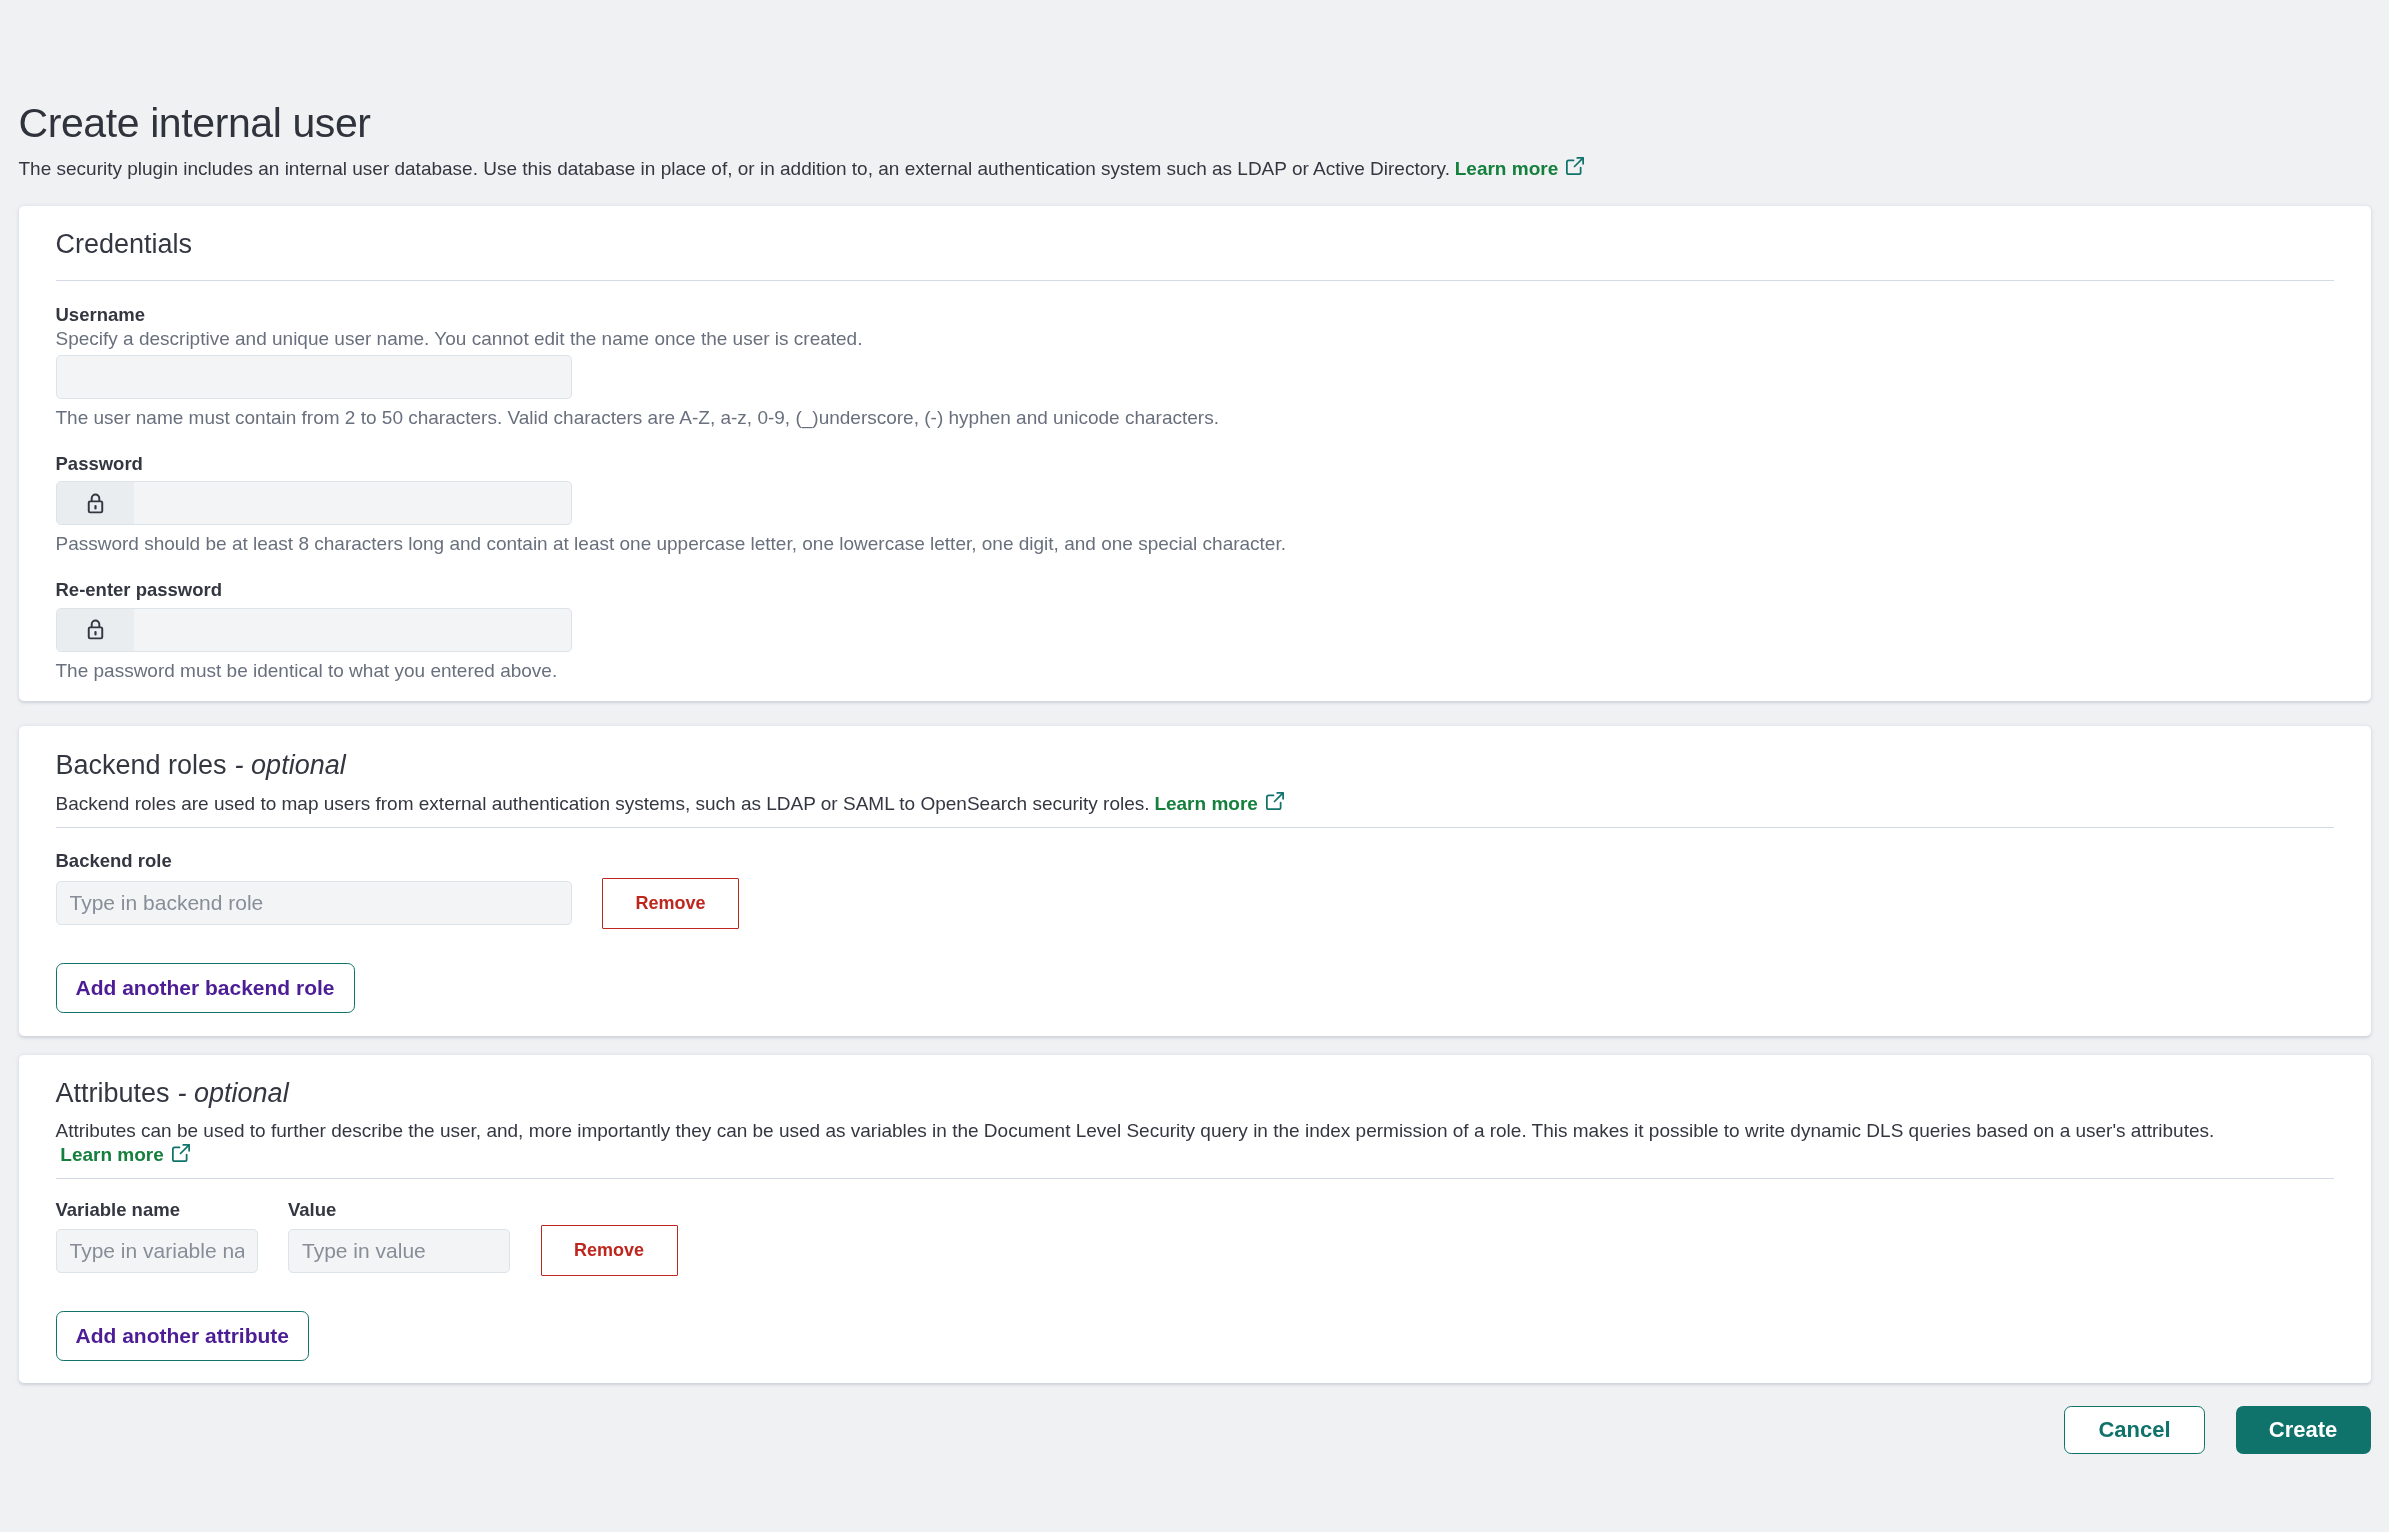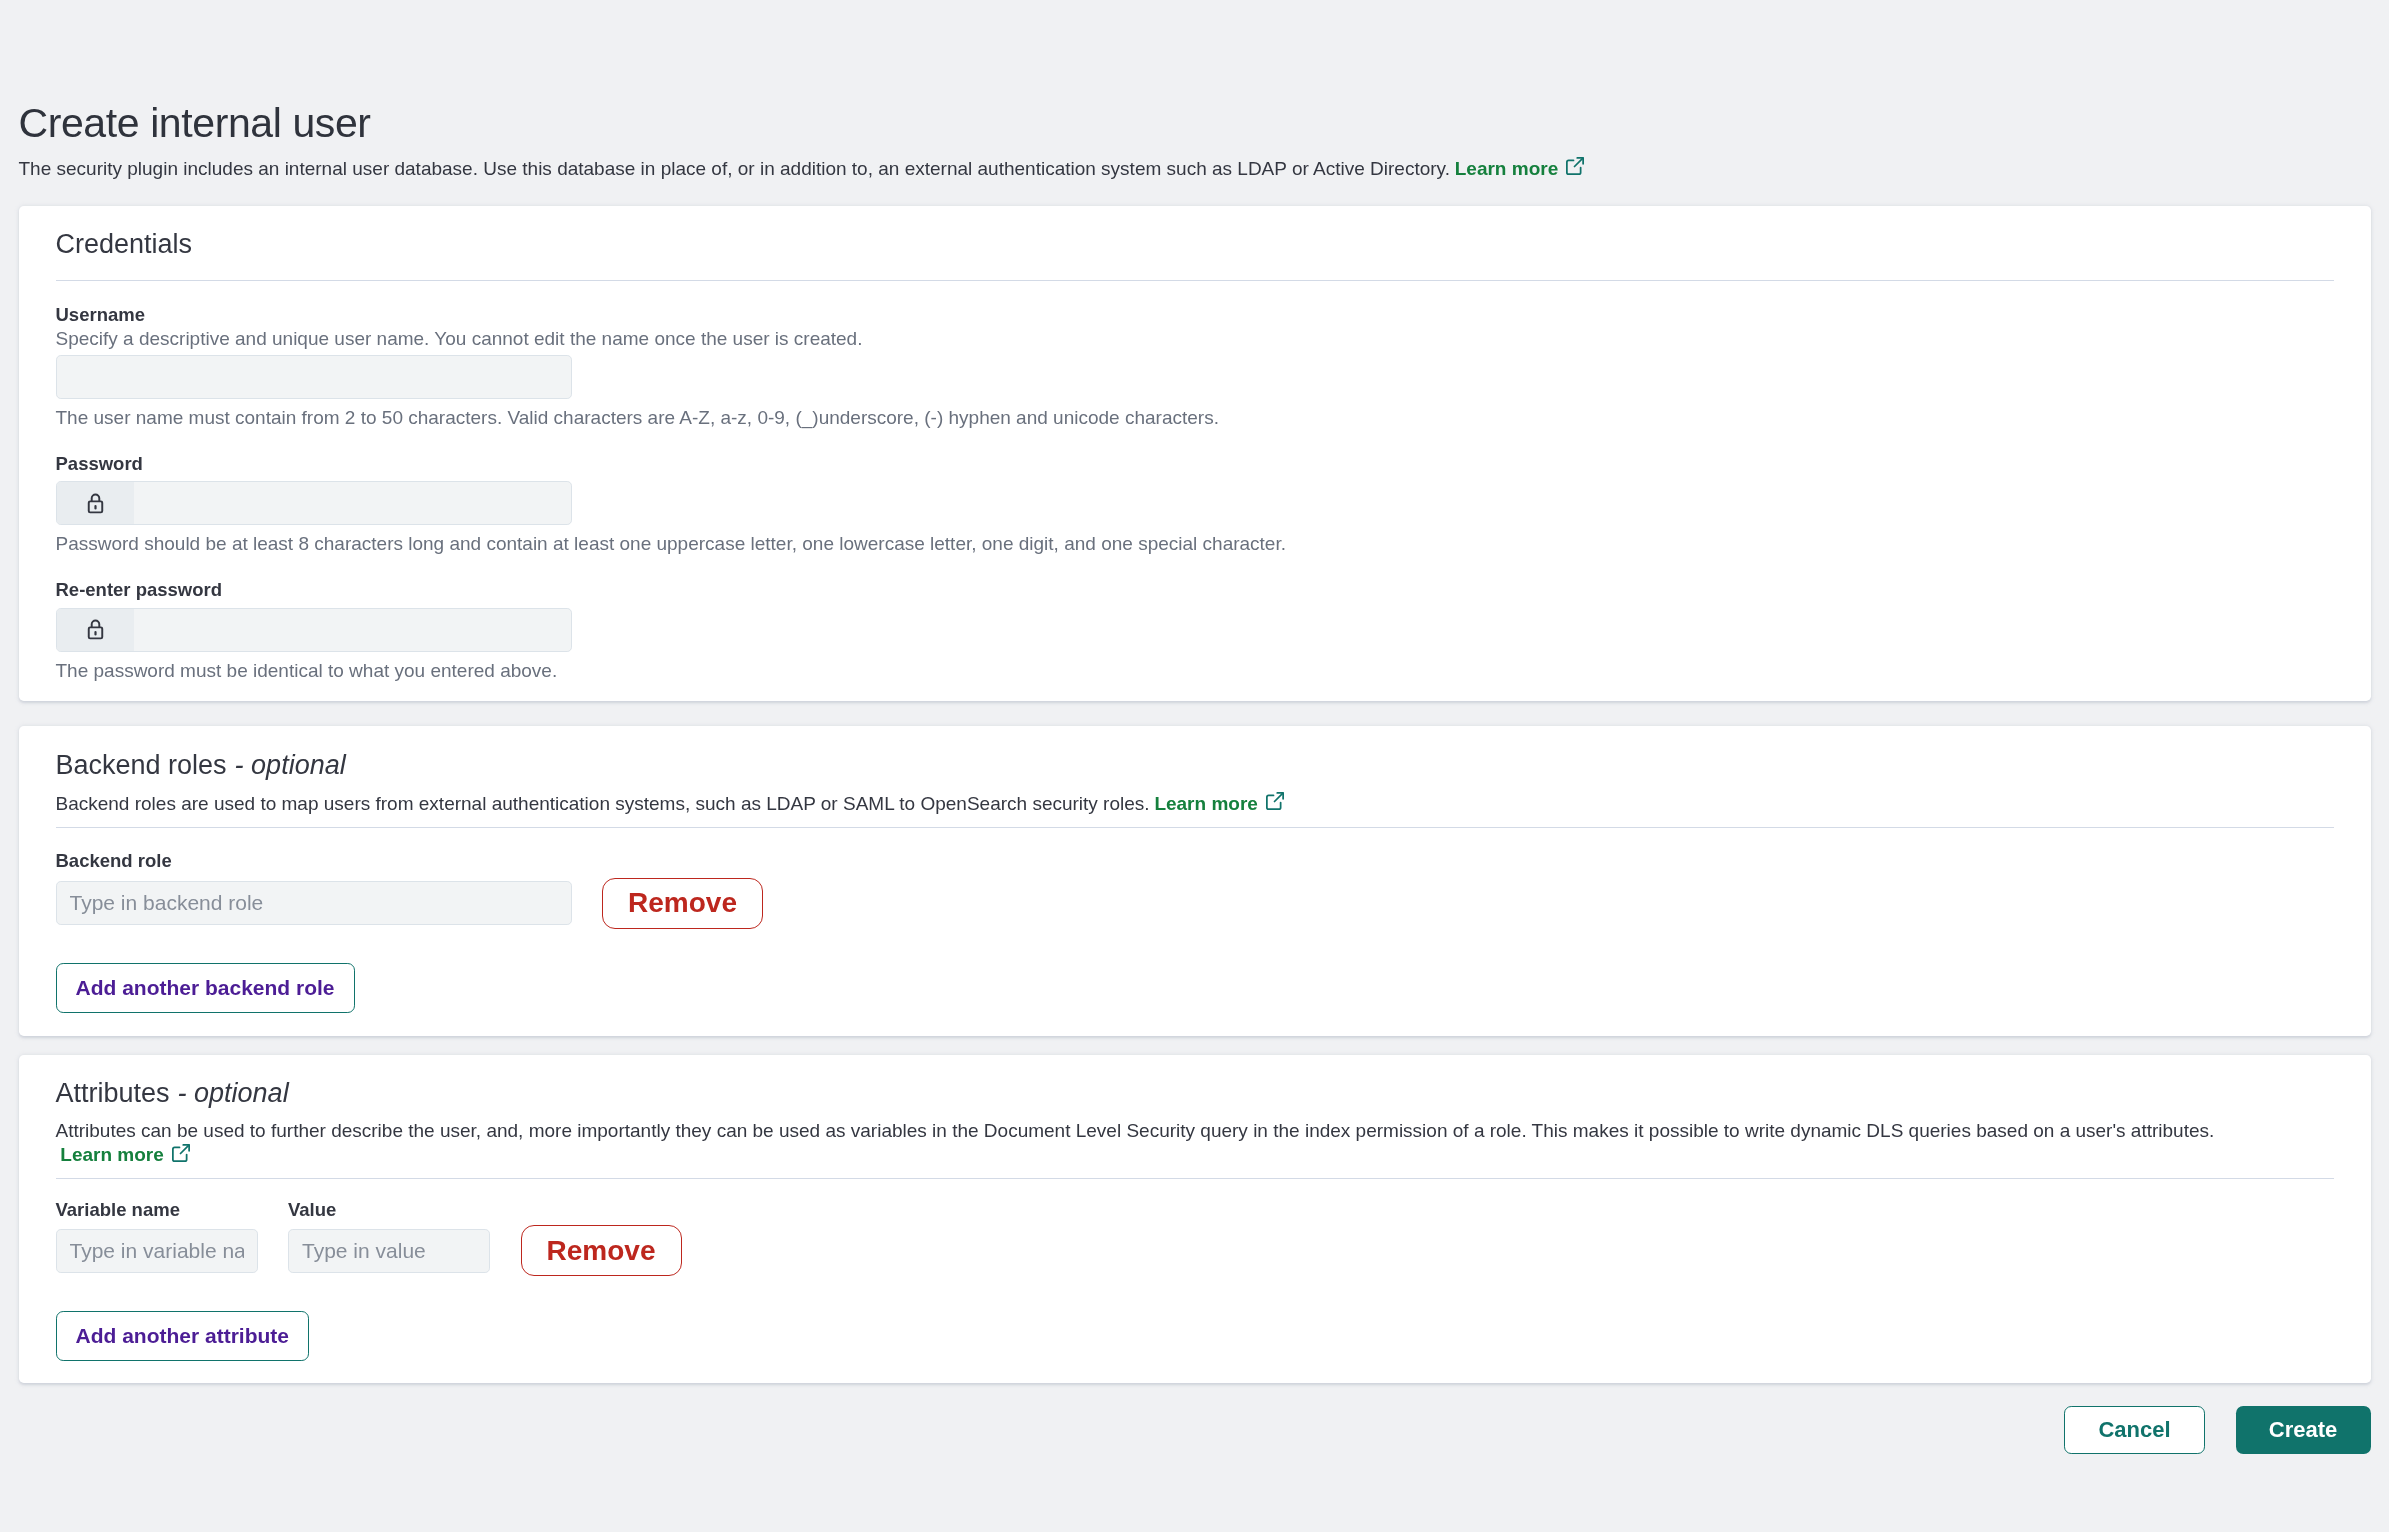--- a/index.html
+++ b/index.html
@@ -87,25 +87,25 @@
 
   .input-row { display: flex; align-items: center; gap: 30.5px; margin-top: 6.4px; }
   .labels-row { display: flex; gap: 30.5px; margin-top: 19px; }
   .labels-row .form-label { margin-top: 0; }
   .w-var { width: 202px; }
   .w-val { width: 202px; }
 
   button { font-family: "Liberation Sans", sans-serif; cursor: pointer; }
 
   .btn-remove {
-    width: 161px; height: 51px;
+    width: 137px; height: 51px;
     background: #FFFFFF;
     border: 1.6px solid #BD271E;
-    border-radius: 13px;
-    color: #BD271E; font-size: 28px; font-weight: 700;
+    border-radius: 1px;
+    color: #BD271E; font-size: 18px; font-weight: 700;
   }
   .btn-add {
     display: inline-block; margin-top: 34px;
     height: 50px; padding: 0 19px;
     background: transparent;
     border: 1.6px solid #10736B;
     border-radius: 7.2px;
     color: #4c1d95; font-size: 21px; font-weight: 700;
   }
   .attributes-panel .btn-add { margin-top: 35px; }
@@ -214,21 +214,21 @@
             </svg></span>
         </a></p>
     <hr class="rule tight">
 
     <div class="labels-row">
       <div class="form-label w-var">Variable name</div>
       <div class="form-label w-val">Value</div>
     </div>
     <div class="input-row" style="margin-top:4.8px">
       <input class="text-input w-var" style="width: 202px;" type="text" placeholder="Type in variable name">
-      <input class="text-input w-val" style="width: 202px;" type="text" placeholder="Type in value">
+      <input class="text-input w-val" style="width: 222px;" type="text" placeholder="Type in value">
       <button class="btn-remove">Remove</button>
     </div>
 
     <button class="btn-add">Add another attribute</button>
   </section>
 
   <div class="footer-actions">
     <button class="btn-cancel">Cancel</button>
     <button class="btn-create">Create</button>
   </div>

